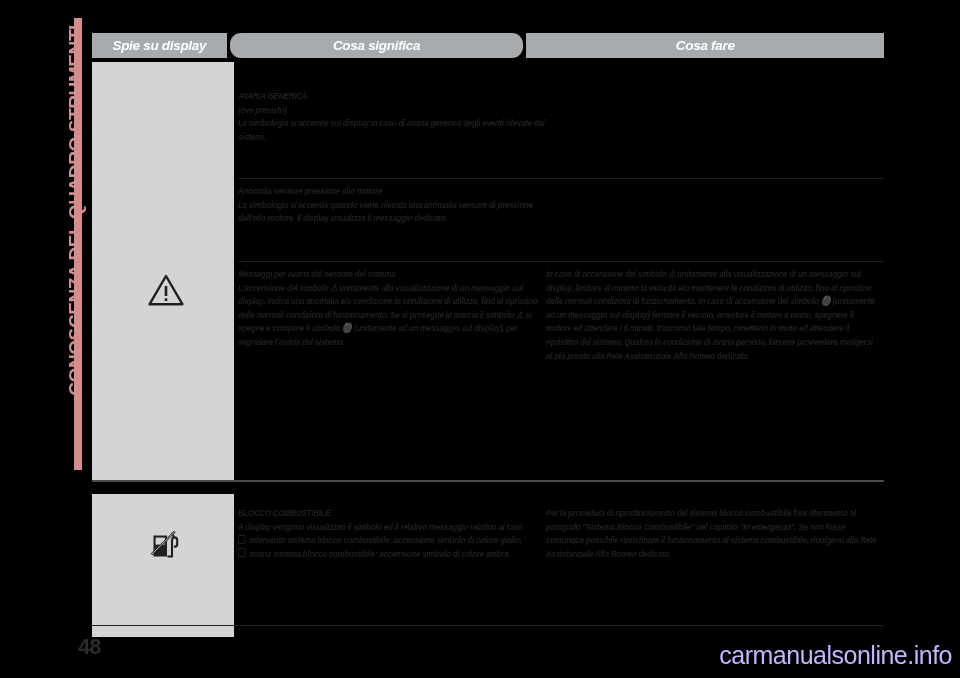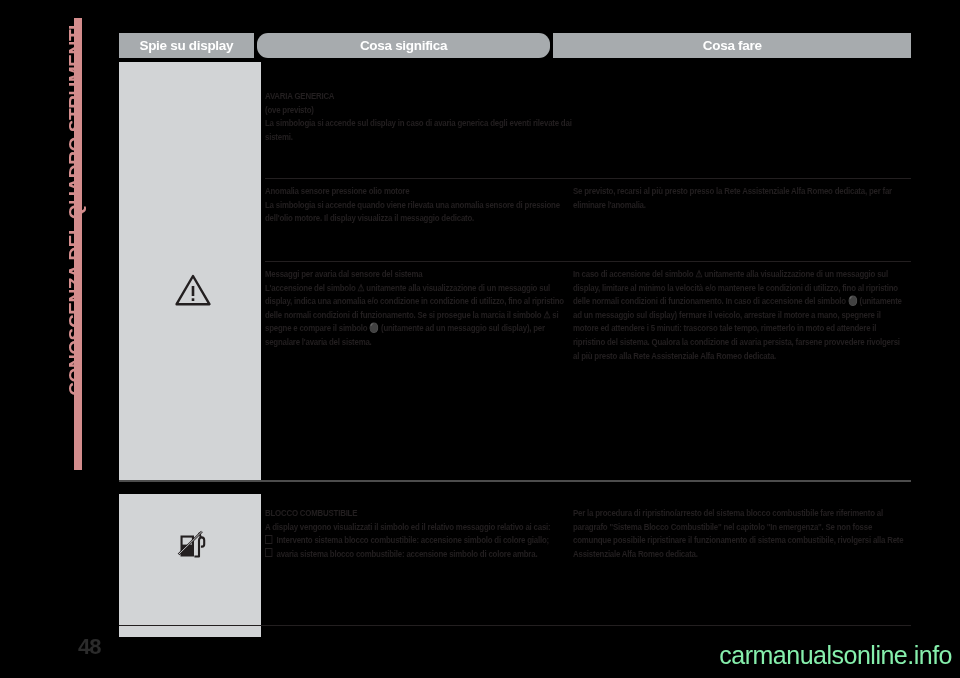--- a/index.html
+++ b/index.html
@@ -52,23 +52,24 @@
     font-weight: bold;
     font-size: 19px;
     letter-spacing: -0.4px;
     text-align: right;
     white-space: nowrap;
   }
 
   
   .table {
     position: absolute;
-    left: 119px;
+    left: 92px;
     top: 33px;
     width: 792px;
+    font-style: italic;
   }
 
   .thead {
     display: flex;
     height: 25px;
   }
   .th {
     background: #a7abae;
     color: #ffffff;
     font-family: "Liberation Sans", sans-serif;
@@ -193,21 +194,21 @@
     font-weight: bold;
     font-size: 22px;
     letter-spacing: -1px;
   }
 
   
   .watermark {
     position: absolute;
     right: 8px;
     bottom: 8px;
-    color: #86efac;
+    color: #c4b5fd;
     font-family: "Liberation Sans", sans-serif;
     font-size: 25px;
     letter-spacing: -0.5px;
   }
 </style>
 </head>
 <body>
 
 <div class="page">
 
@@ -263,25 +264,20 @@
             <div class="txt">
               <p class="head">Messaggi per avaria dal sensore del sistema</p>
               <p>L'accensione del simbolo ⚠ unitamente alla visualizzazione di un messaggio sul display, indica una anomalia e/o condizione in condizione di utilizzo, fino al ripristino delle normali condizioni di funzionamento. Se si prosegue la marcia il simbolo ⚠ si spegne e compare il simbolo ⚫ (unitamente ad un messaggio sul display), per segnalare l'avaria del sistema.</p>
             </div>
           </div>
 
         </div>
 
         <div class="col-do">
 
-          <div class="cellwrap" style="position:absolute; top:122px; left:0; width:334px;">
-            <div class="txt">
-              <p>Se previsto, recarsi al più presto presso la Rete Assistenziale Alfa Romeo dedicata, per far eliminare l'anomalia.</p>
-            </div>
-          </div>
 
           <div class="cellwrap" style="position:absolute; top:205px; left:0; width:334px;">
             <div class="txt">
               <p>In caso di accensione del simbolo ⚠ unitamente alla visualizzazione di un messaggio sul display, limitare al minimo la velocità e/o mantenere le condizioni di utilizzo, fino al ripristino delle normali condizioni di funzionamento. In caso di accensione del simbolo ⚫ (unitamente ad un messaggio sul display) fermare il veicolo, arrestare il motore a mano, spegnere il motore ed attendere i 5 minuti: trascorso tale tempo, rimetterlo in moto ed attendere il ripristino del sistema. Qualora la condizione di avaria persista, farsene provvedere rivolgersi al più presto alla Rete Assistenziale Alfa Romeo dedicata.</p>
             </div>
           </div>
 
         </div>
 
         <div class="rule" style="top:116px;"></div>

